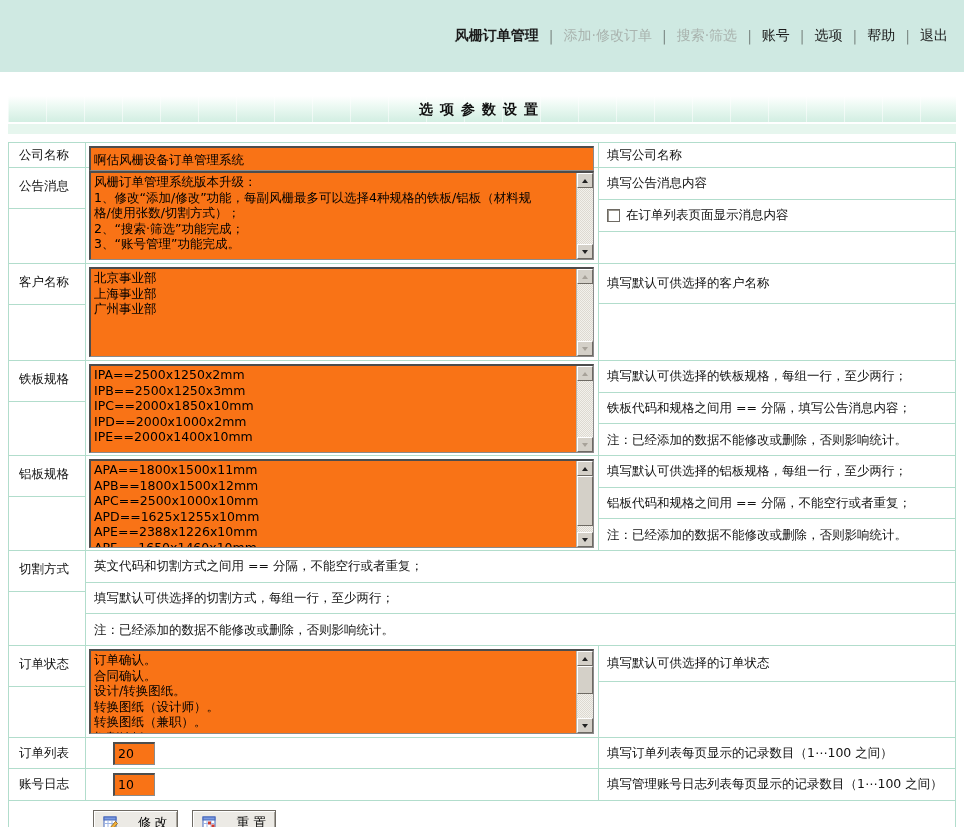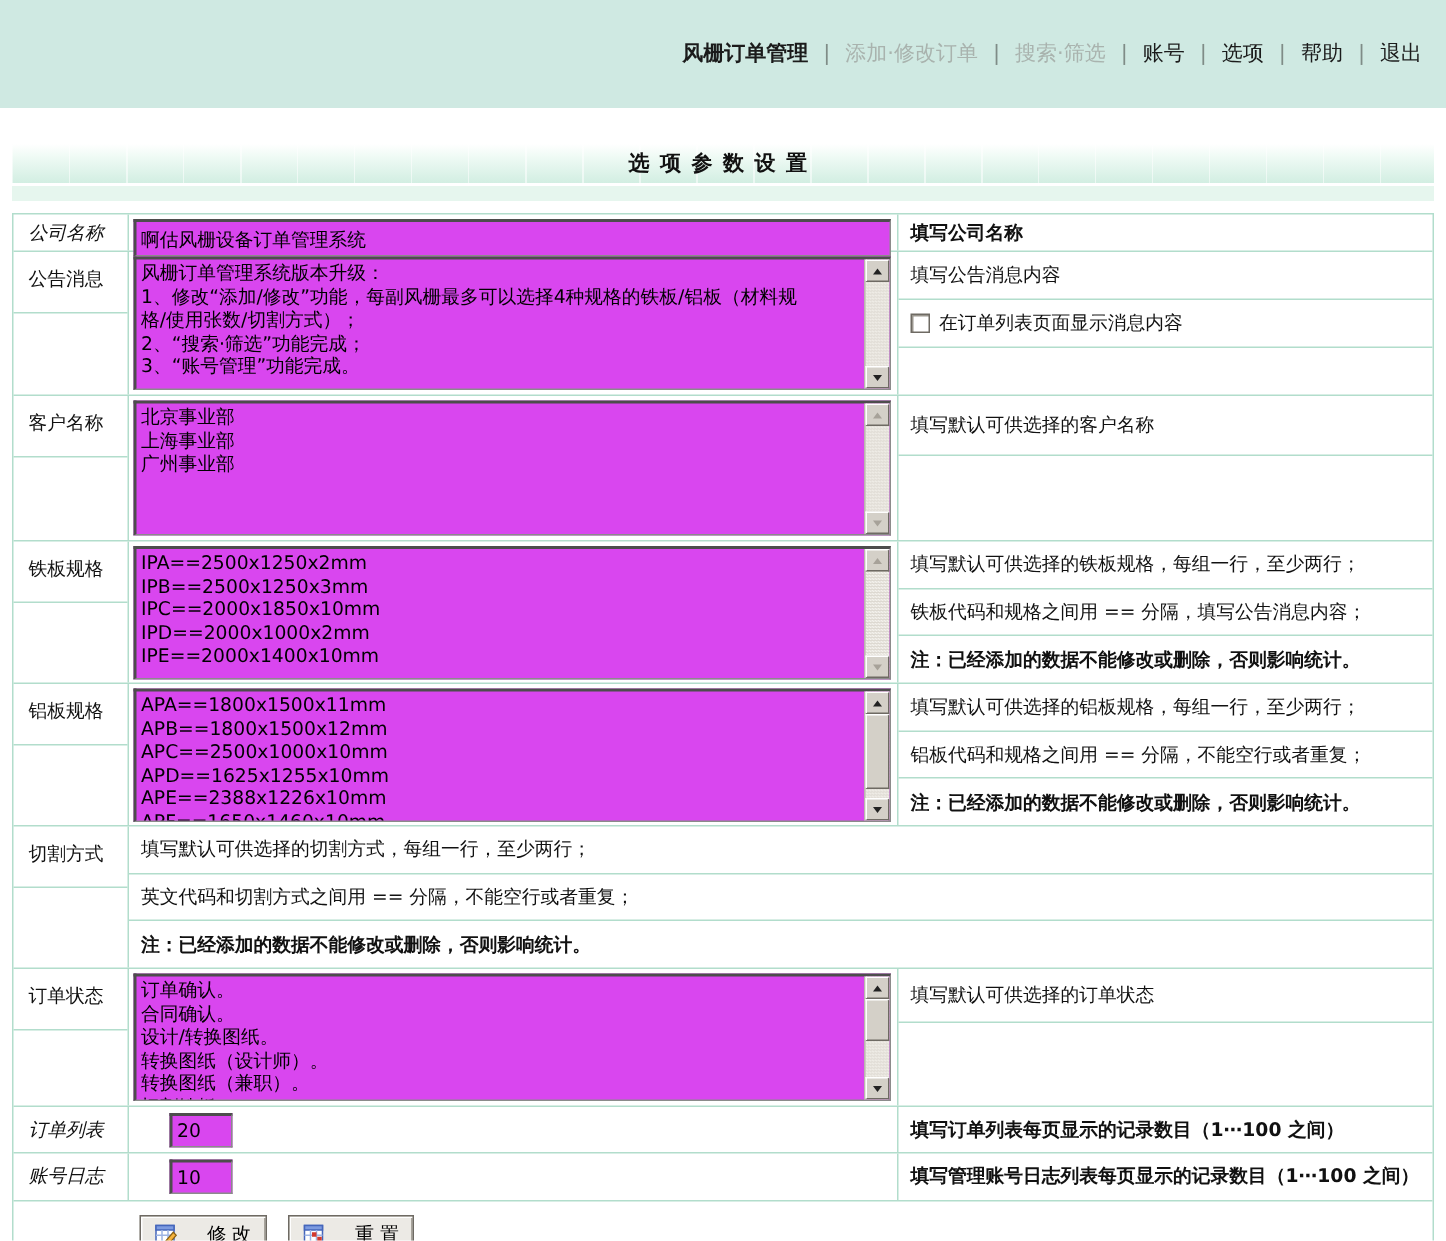--- a/index.html
+++ b/index.html
@@ -31,32 +31,32 @@
       linear-gradient(180deg, #ffffff 0%, #eefaf4 35%, #d2eee2 100%);
   }
   .substrip { margin: 0 8px; height: 10px; background:#e6f6ee; }
 
   
   .tbl { margin: 8px 8px 0 8px; border: 1px solid #b2ddcc; }
   .row { display: flex; border-bottom: 1px solid #b2ddcc; }
   .row:last-child { border-bottom: none; }
   .col-label { width: 77px; border-right: 1px solid #b2ddcc; display:flex; flex-direction:column; }
   .label-cell { padding: 10px 2px 0 10px; height: 40px; }
-  .label-cell.center { height:auto; padding-top:0; flex:1; display:flex; align-items:center;font-style:italic; }
+  .label-cell.center { height:auto; padding-top:0; flex:1; display:flex; align-items:center; }
   .label-rest { flex:1; border-top: 1px solid #b2ddcc; }
   .col-mid { width: 513px; border-right: 1px solid #b2ddcc; padding: 3px; }
   .col-right { flex: 1; display: flex; flex-direction: column; }
   .note { flex: 1; display: flex; align-items: center; padding: 2px 6px 2px 8px;
           border-bottom: 1px solid #b2ddcc; line-height: 1.3; }
-  .note:last-child { border-bottom: none; font-weight: bold; }
+  .note:last-child { border-bottom: none; }
   .note.empty { }
 
   
   .field {
-    background:#d946ef;
+    background:#f97316;
     border-top:2px solid #4d4d4d; border-left:2px solid #4d4d4d;
     border-right:1px solid #8b8b8b; border-bottom:1px solid #8b8b8b;
     display:flex; overflow:hidden;
   }
   .field textarea, .field input {
     flex:1; background:transparent; border:none; outline:none; resize:none;
     font-family:"DejaVu Sans","Liberation Sans",sans-serif;
     font-size:12.5px; line-height:15.5px; padding:1px 3px; color:#000;
     overflow:hidden; white-space:pre-wrap;
   }
@@ -251,22 +251,22 @@
       <div class="note">注：已经添加的数据不能修改或删除，否则影响统计。</div>
     </div>
   </div>
 
   <div class="row" style="height:95px">
     <div class="col-label">
       <div class="label-cell">切割方式</div>
       <div class="label-rest"></div>
     </div>
     <div class="col-right">
+      <div class="note">英文代码和切割方式之间用 == 分隔，不能空行或者重复；</div>
       <div class="note">填写默认可供选择的切割方式，每组一行，至少两行；</div>
-      <div class="note">英文代码和切割方式之间用 == 分隔，不能空行或者重复；</div>
       <div class="note">注：已经添加的数据不能修改或删除，否则影响统计。</div>
     </div>
   </div>
 
   <div class="row" style="height:92px">
     <div class="col-label">
       <div class="label-cell">订单状态</div>
       <div class="label-rest"></div>
     </div>
     <div class="col-mid">

